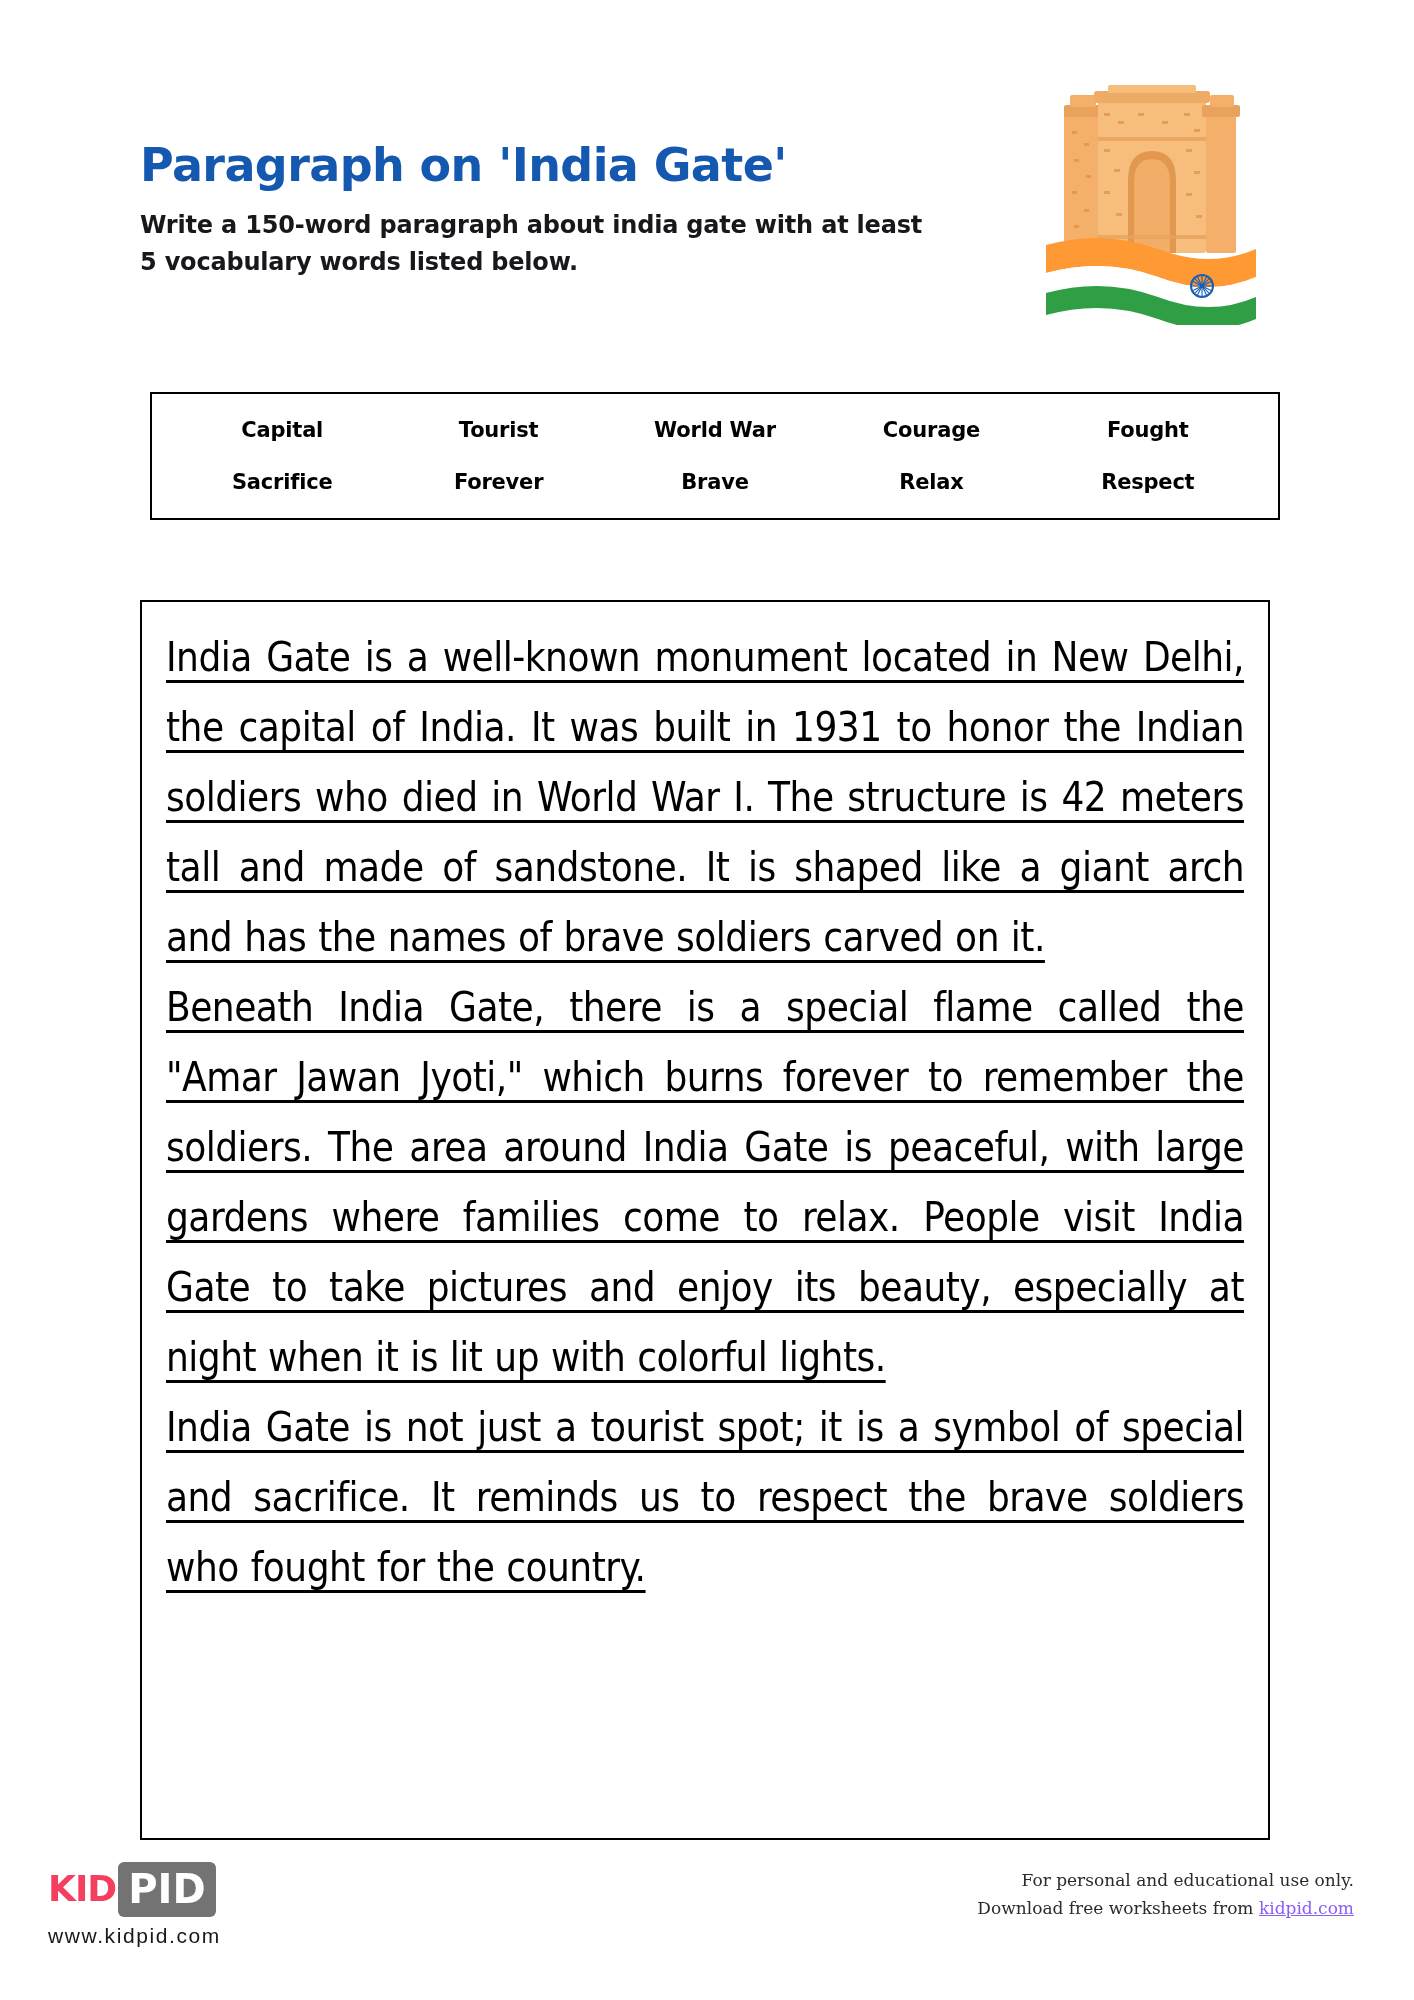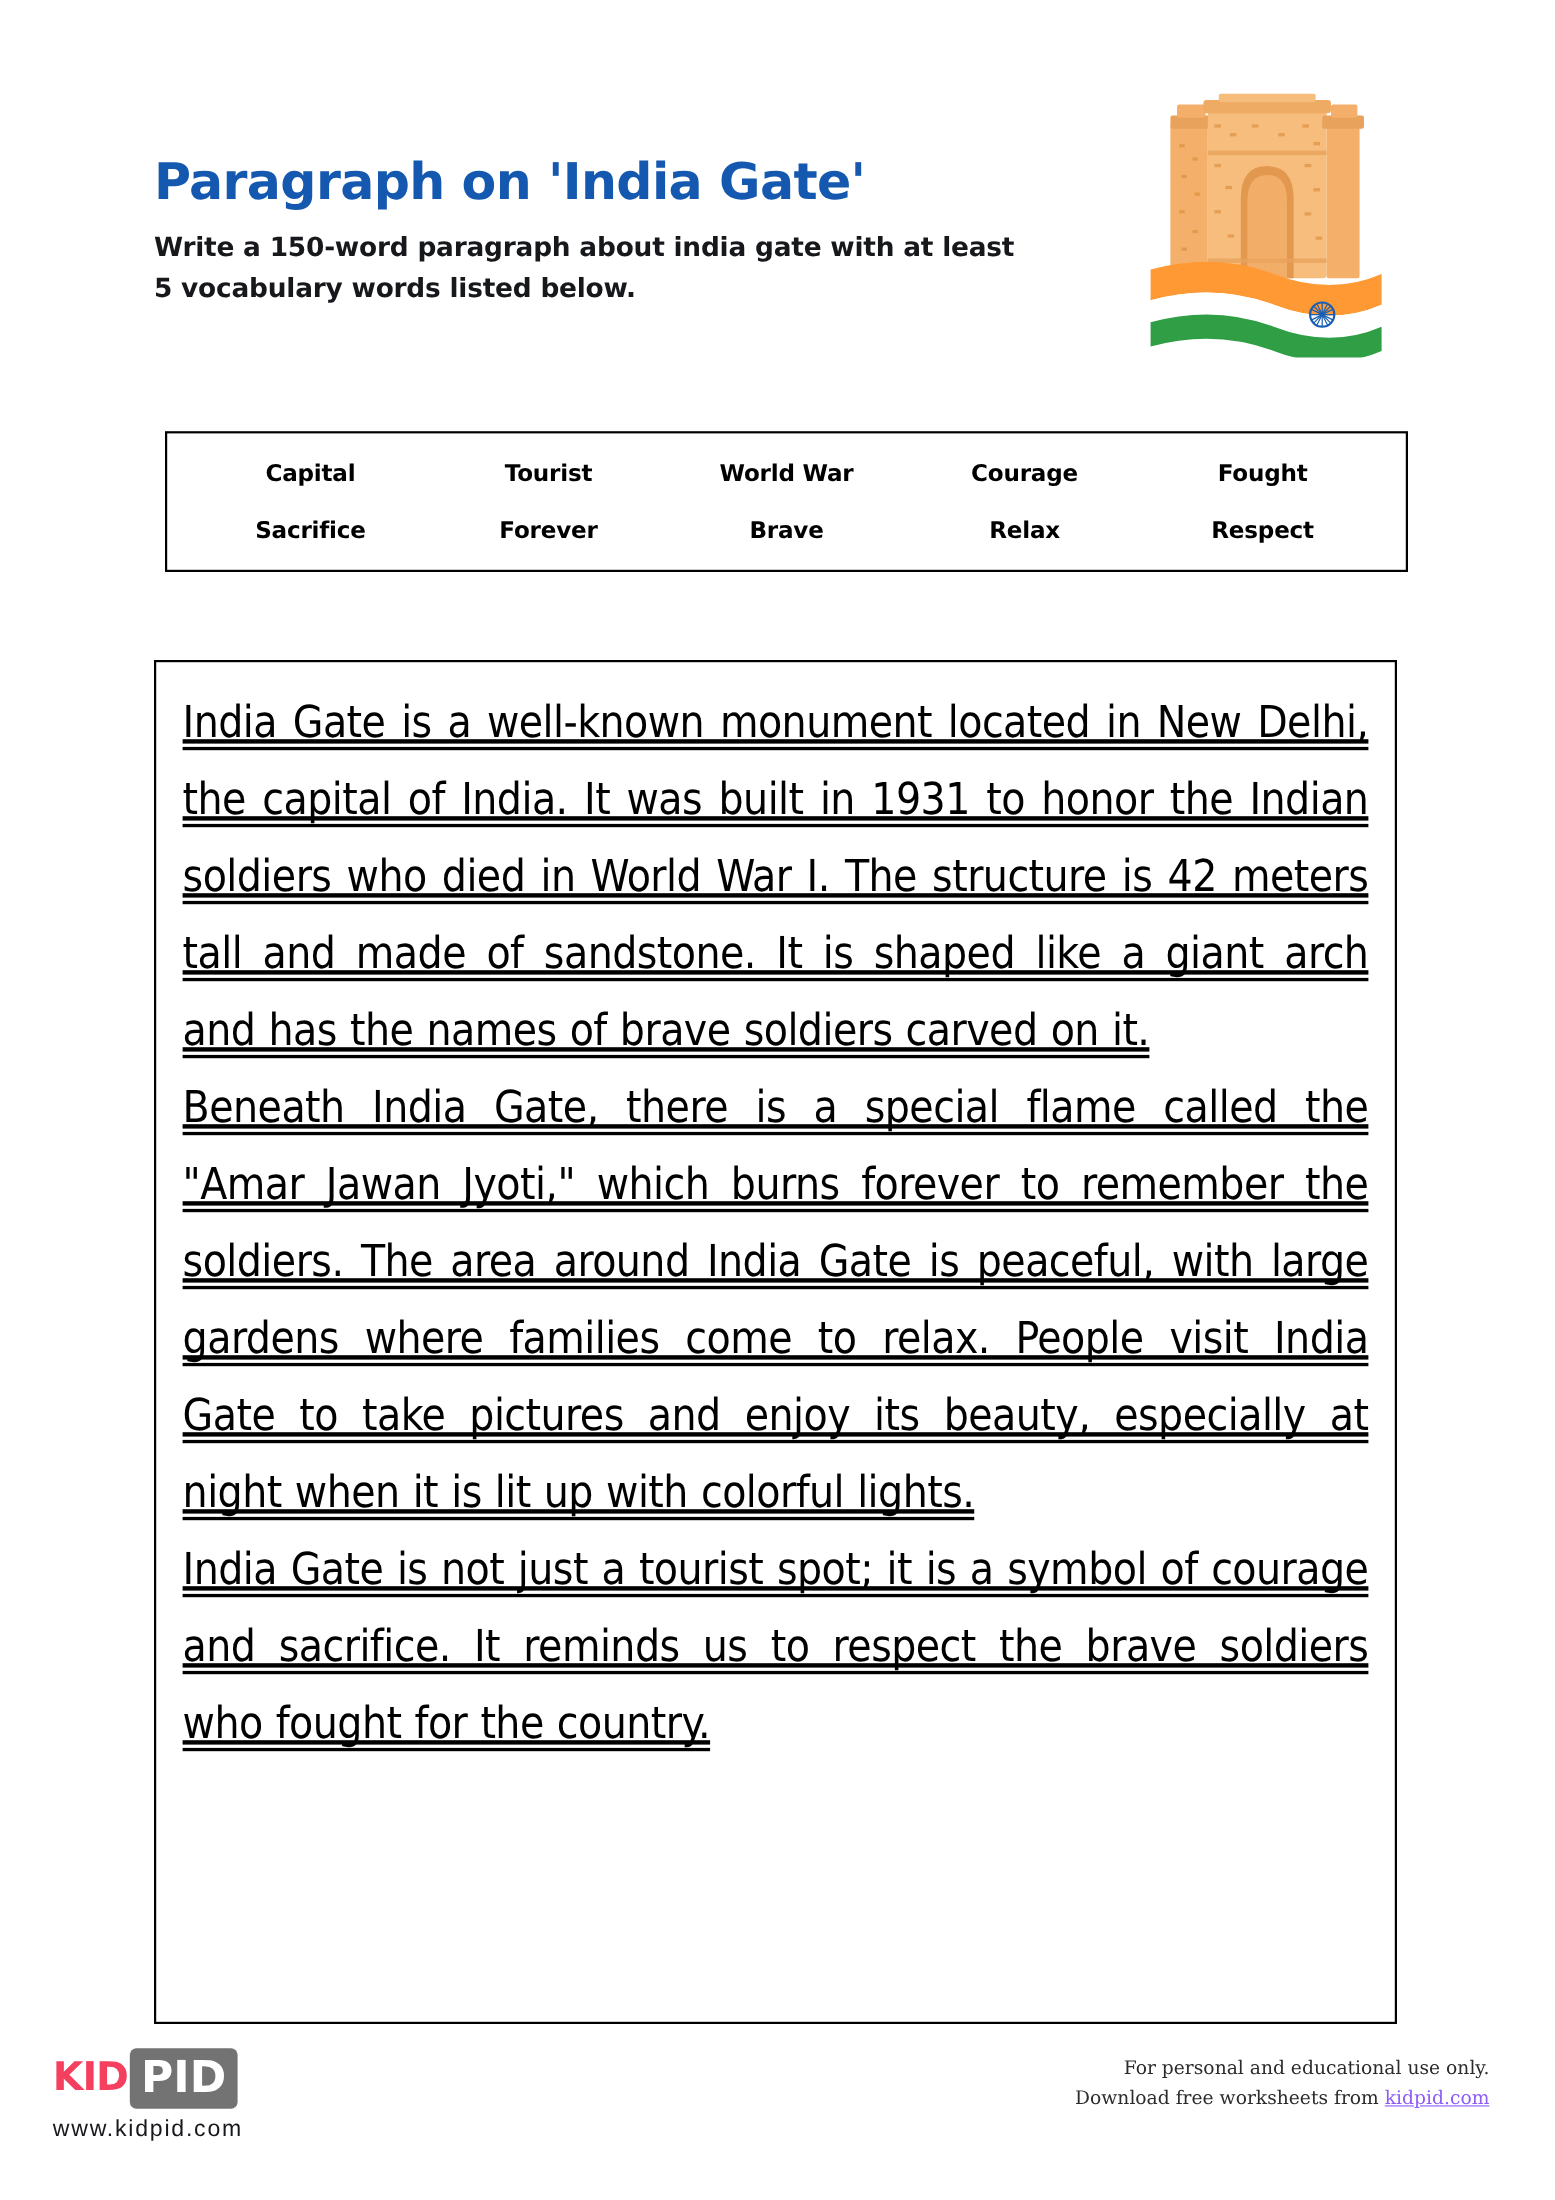--- a/index.html
+++ b/index.html
@@ -92,21 +92,20 @@
   
   .answer-box {
     position: absolute;
     left: 140px;
     top: 600px;
     width: 1130px;
     height: 1240px;
     border: 2.5px solid #000000;
     padding: 20px 24px 0 24px;
     overflow: hidden;
-    text-decoration: underline;
   }
 
   .para {
     font-family: "DejaVu Sans Condensed", "DejaVu Sans", sans-serif;
     font-size: 40px;
     font-weight: 400;
     color: #000000;
     line-height: 70px;
     letter-spacing: -0.5px;
     text-align: justify;
@@ -278,21 +277,21 @@
       <div class="vocab-word">Forever</div>
       <div class="vocab-word">Brave</div>
       <div class="vocab-word">Relax</div>
       <div class="vocab-word">Respect</div>
     </div>
   </div>
 
   <div class="answer-box">
     <p class="para">India Gate is a well-known monument located in New Delhi, the capital of India. It was built in 1931 to honor the Indian soldiers who died in World War I. The structure is 42 meters tall and made of sandstone. It is shaped like a giant arch and has the names of brave soldiers carved on it.</p>
     <p class="para">Beneath India Gate, there is a special flame called the "Amar Jawan Jyoti," which burns forever to remember the soldiers. The area around India Gate is peaceful, with large gardens where families come to relax. People visit India Gate to take pictures and enjoy its beauty, especially at night when it is lit up with colorful lights.</p>
-    <p class="para last">India Gate is not just a tourist spot; it is a symbol of courage and sacrifice. It reminds us to respect the brave soldiers who fought for the country.</p>
+    <p class="para last">India Gate is not just a tourist spot; it is a symbol of special and sacrifice. It reminds us to respect the brave soldiers who fought for the country.</p>
   </div>
 
   <div class="footer">
     <div class="brand">
       <div class="brand-logo">
         <span class="brand-kid">KID</span>
         <span class="brand-pid">PID</span>
       </div>
       <div class="brand-url">www.kidpid.com</div>
     </div>

